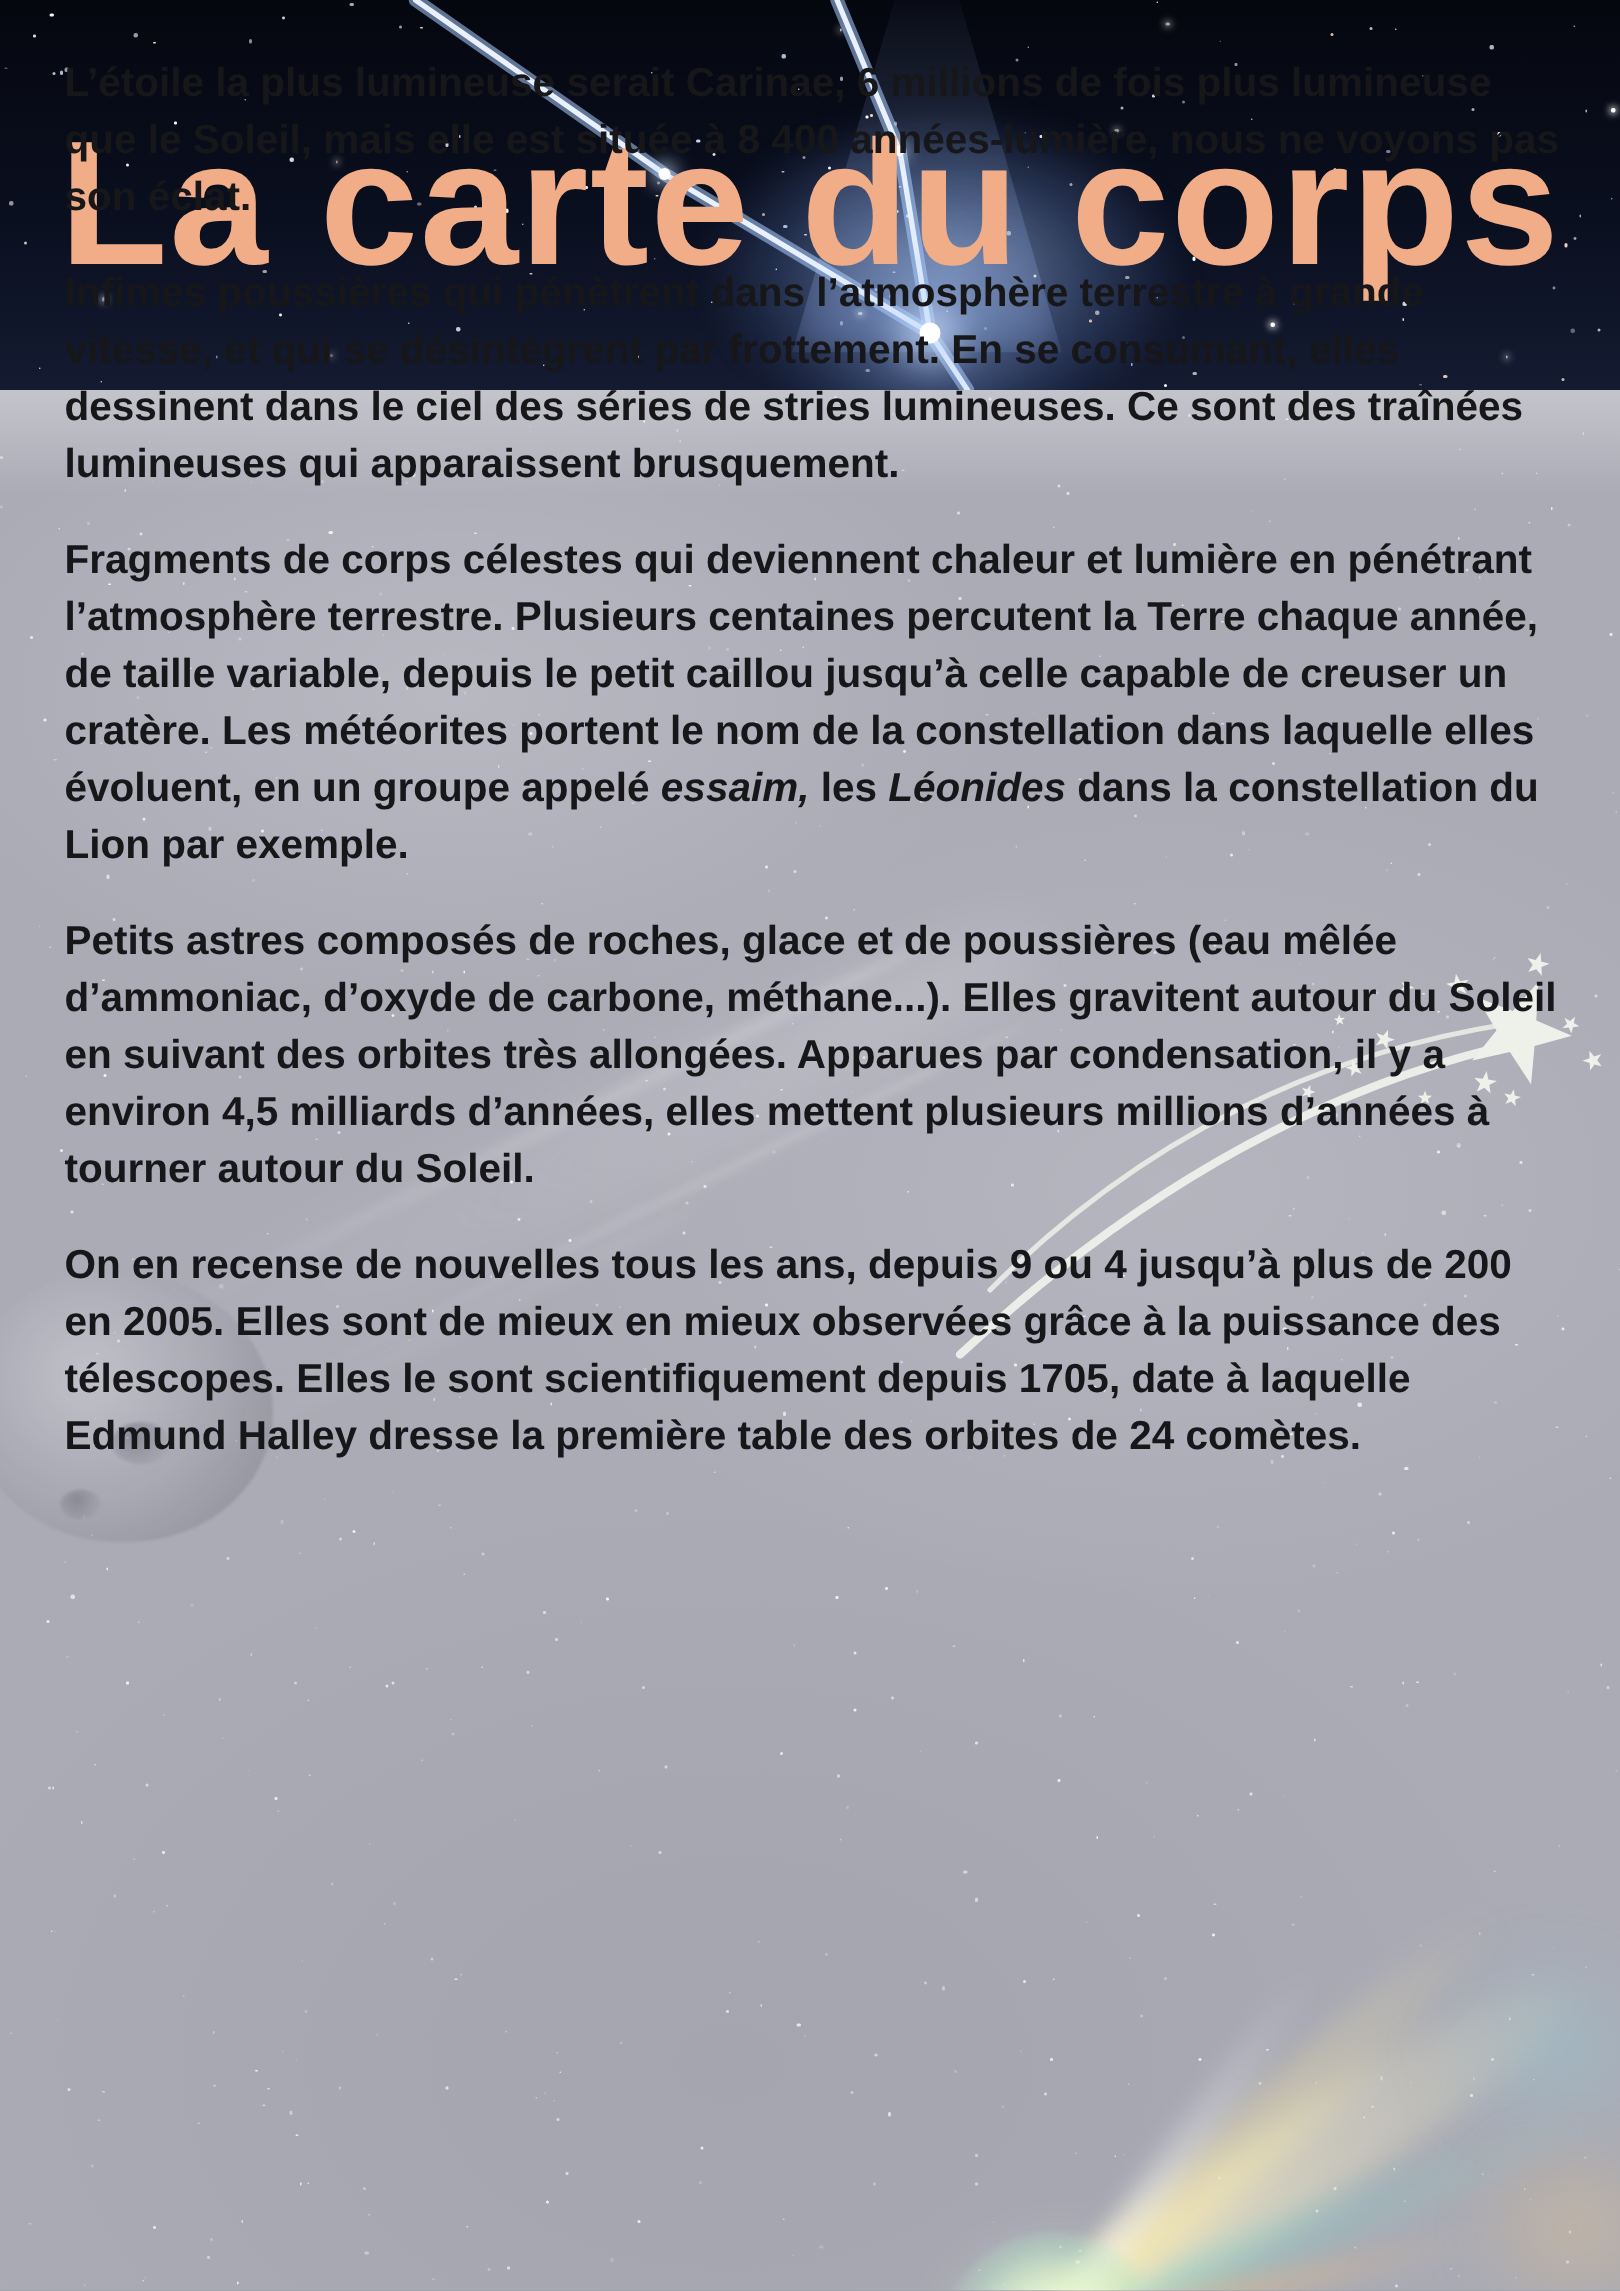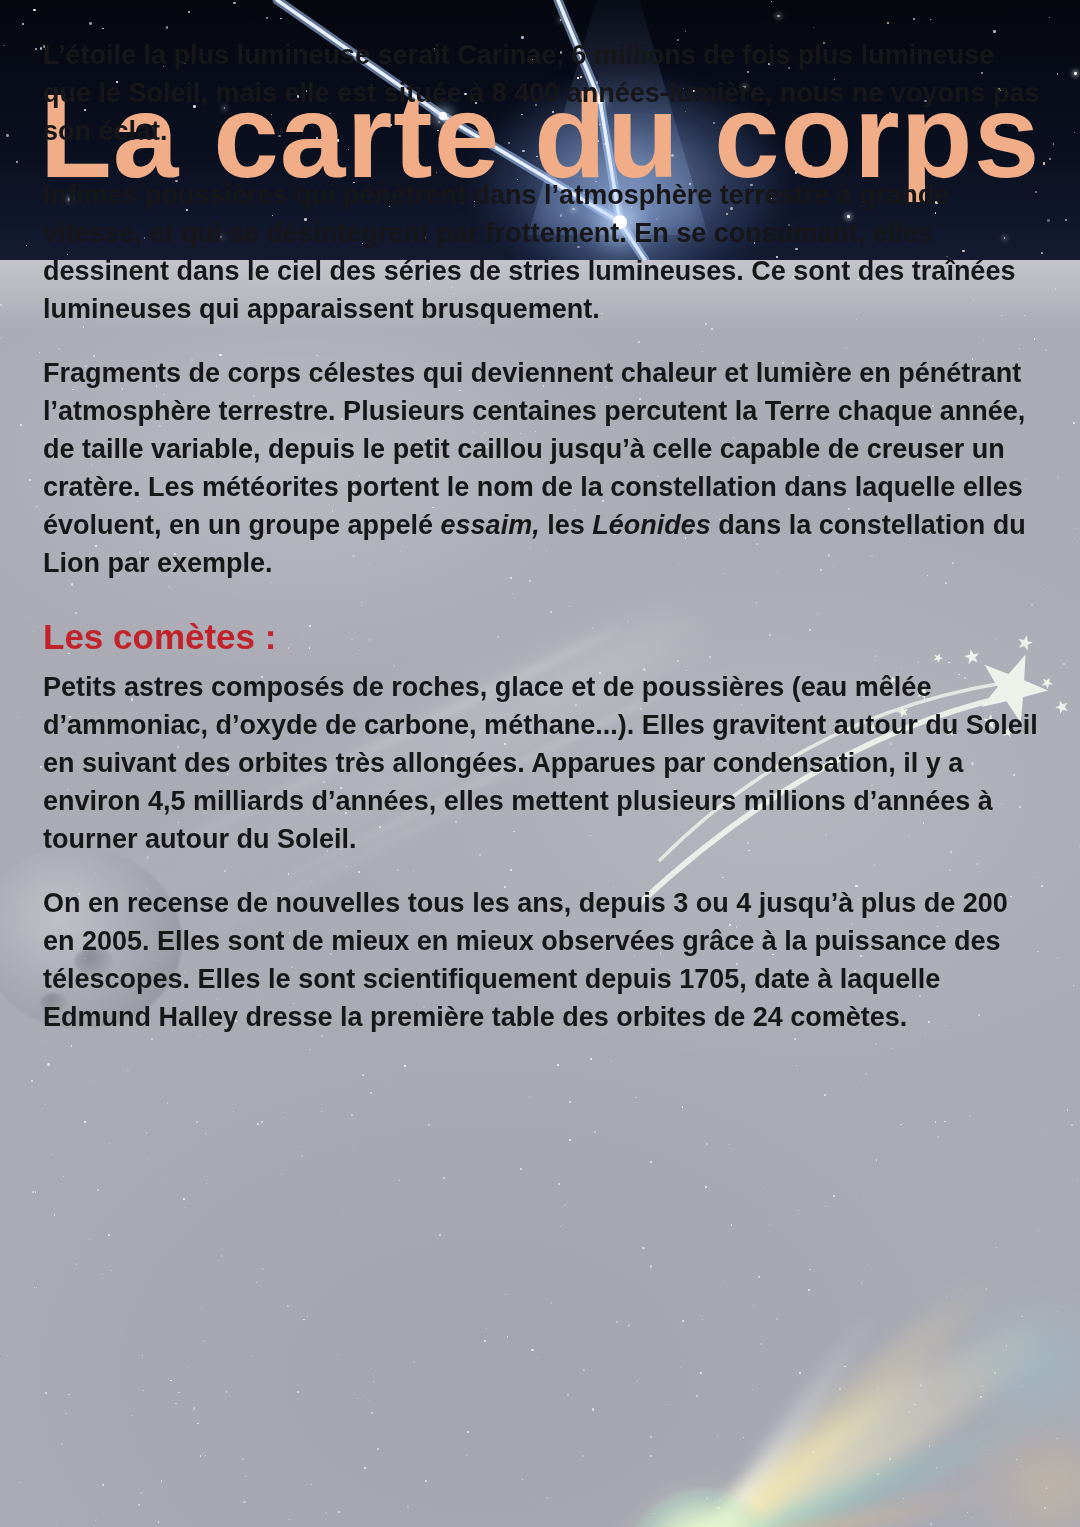--- a/index.html
+++ b/index.html
@@ -988,20 +988,19 @@
 
     <section>
       <p>Infimes poussières qui pénètrent dans l’atmosphère terrestre à grande vitesse, et qui se désintègrent par frottement. En se consumant, elles dessinent dans le ciel des séries de stries lumineuses. Ce sont des traînées lumineuses qui apparaissent brusquement.</p>
     </section>
 
     <section>
       <p><span>Fragments de corps célestes qui deviennent chaleur et lumière en pénétrant l’atmosphère terrestre. Plusieurs centaines percutent la Terre chaque année, de taille variable, depuis le petit caillou jusqu’à celle capable de creuser un cratère. Les météorites portent le nom de la constellation dans laquelle elles évoluent, en un groupe appelé </span><i>essaim,</i><span> les </span><i>Léonides</i><span> dans la constellation du Lion par exemple.</span></p>
     </section>
 
     <section>
-      <h2>Les comètes :</h2>
       <p>Petits astres composés de roches, glace et de poussières (eau mêlée d’ammoniac, d’oxyde de carbone, méthane...). Elles gravitent autour du Soleil en suivant des orbites très allongées. Apparues par condensation, il y a environ 4,5 milliards d’années, elles mettent plusieurs millions d’années à tourner autour du Soleil.</p>
     </section>
 
-    <p>On en recense de nouvelles tous les ans, depuis 3 ou 4 jusqu’à plus de 200 en 2005. Elles sont de mieux en mieux observées grâce à la puissance des télescopes. Elles le sont scientifiquement depuis 1705, date à laquelle Edmund Halley dresse la première table des orbites de 24 comètes.</p>
+    <p>On en recense de nouvelles tous les ans, depuis 9 ou 4 jusqu’à plus de 200 en 2005. Elles sont de mieux en mieux observées grâce à la puissance des télescopes. Elles le sont scientifiquement depuis 1705, date à laquelle Edmund Halley dresse la première table des orbites de 24 comètes.</p>
   </div>
 
 </div>
 
 </body></html>

